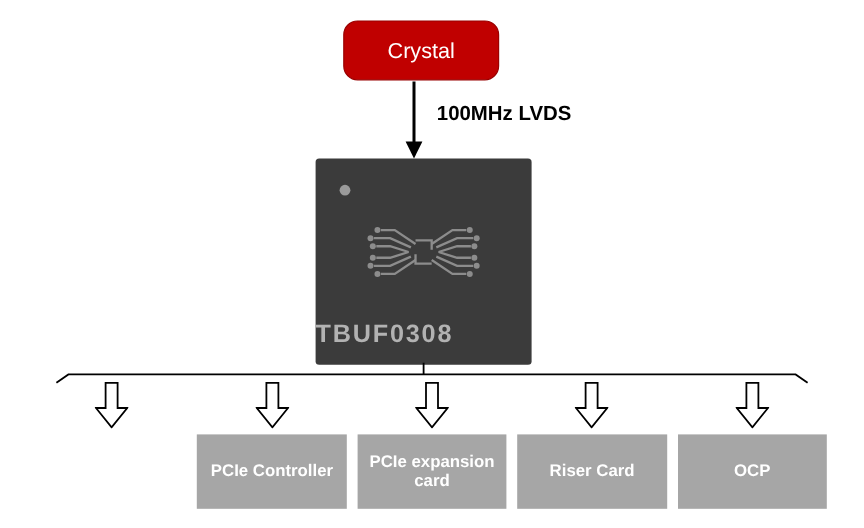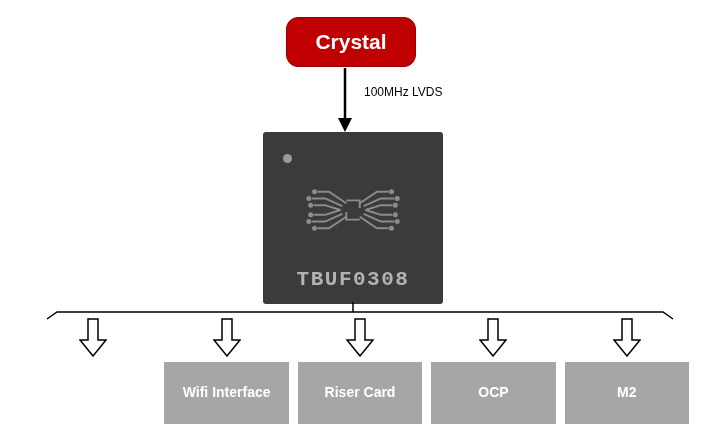--- a/index.html
+++ b/index.html
@@ -5,42 +5,42 @@
   html,body{margin:0;padding:0;background:#fff;}
   .canvas{
     position:relative;width:720px;height:440px;background:#ffffff;
     font-family:"Liberation Sans",sans-serif;overflow:hidden;
   }
   
   .crystal{
     position:absolute;left:286px;top:17px;width:128px;height:48px;
     background:#c00000;border:1px solid #9a0000;border-radius:12px;
     display:flex;align-items:center;justify-content:center;
-    color:#ffffff;font-size:21px;font-weight:bold;
+    color:#ffffff;font-size:18px;font-weight:normal;
   }
   
   .main-arrow{position:absolute;left:335px;top:67px;}
   
   .signal-label{
     position:absolute;left:364px;top:85px;
-    color:#000;font-size:12px;font-weight:normal;white-space:nowrap;
+    color:#000;font-size:17px;font-weight:bold;white-space:nowrap;
   }
   
   .chip{
     position:absolute;left:263px;top:132px;width:180px;height:172px;
     background:#3b3b3b;border-radius:3px;
   }
   .pin-dot{
     position:absolute;left:20px;top:22px;width:9px;height:9px;
     border-radius:50%;background:#9a9a9a;
   }
   .chip-logo{position:absolute;left:50%;top:28px;transform:translateX(-50%);}
   .chip-label{
-    position:absolute;left:0;right:0;bottom:13px;text-align:center;
-    color:#b2b2b2;font-size:21px;font-weight:bold;letter-spacing:1.5px;font-family:Liberation Mono, monospace;
+    position:absolute;left:0;right:0;bottom:13px;
+    color:#b2b2b2;font-size:21px;font-weight:bold;letter-spacing:1.5px;
   }
   
   .bus-line{position:absolute;left:0;top:302px;}
   
   .outputs-row{
     position:absolute;left:31px;top:318px;width:658px;
     display:flex;gap:9px;
   }
   .output-col{flex:1;display:flex;flex-direction:column;align-items:center;}
   .hollow-arrow{display:block;}
@@ -122,46 +122,46 @@
         <polygon points="9,1 19,1 19,22 27,22 14,38 1,22 9,22" fill="#fff" stroke="#000" stroke-width="1.5"></polygon>
       </svg>
     </div>
 
 
     <div class="output-col">
       <svg class="hollow-arrow" width="28" height="39" viewBox="0 0 28 39">
         <polygon points="9,1 19,1 19,22 27,22 14,38 1,22 9,22" fill="#fff" stroke="#000" stroke-width="1.5"></polygon>
       </svg>
       <div class="output-box">
-        <span>Wifi Interface</span>
+        <span>PCIe Controller</span>
       </div>
     </div>
 
+    <div class="output-col">
+      <svg class="hollow-arrow" width="28" height="39" viewBox="0 0 28 39">
+        <polygon points="9,1 19,1 19,22 27,22 14,38 1,22 9,22" fill="#fff" stroke="#000" stroke-width="1.5"></polygon>
+      </svg>
+      <div class="output-box">
+        <span>PCIe expansion card</span>
+      </div>
+    </div>
 
     <div class="output-col">
       <svg class="hollow-arrow" width="28" height="39" viewBox="0 0 28 39">
         <polygon points="9,1 19,1 19,22 27,22 14,38 1,22 9,22" fill="#fff" stroke="#000" stroke-width="1.5"></polygon>
       </svg>
       <div class="output-box">
         <span>Riser Card</span>
       </div>
     </div>
 
     <div class="output-col">
       <svg class="hollow-arrow" width="28" height="39" viewBox="0 0 28 39">
         <polygon points="9,1 19,1 19,22 27,22 14,38 1,22 9,22" fill="#fff" stroke="#000" stroke-width="1.5"></polygon>
       </svg>
       <div class="output-box">
         <span>OCP</span>
       </div>
     </div>
 
-    <div class="output-col">
-      <svg class="hollow-arrow" width="28" height="39" viewBox="0 0 28 39">
-        <polygon points="9,1 19,1 19,22 27,22 14,38 1,22 9,22" fill="#fff" stroke="#000" stroke-width="1.5"></polygon>
-      </svg>
-      <div class="output-box">
-        <span>M2</span>
-      </div>
-    </div>
 
   </div>
 </div>
 
 </body></html>

